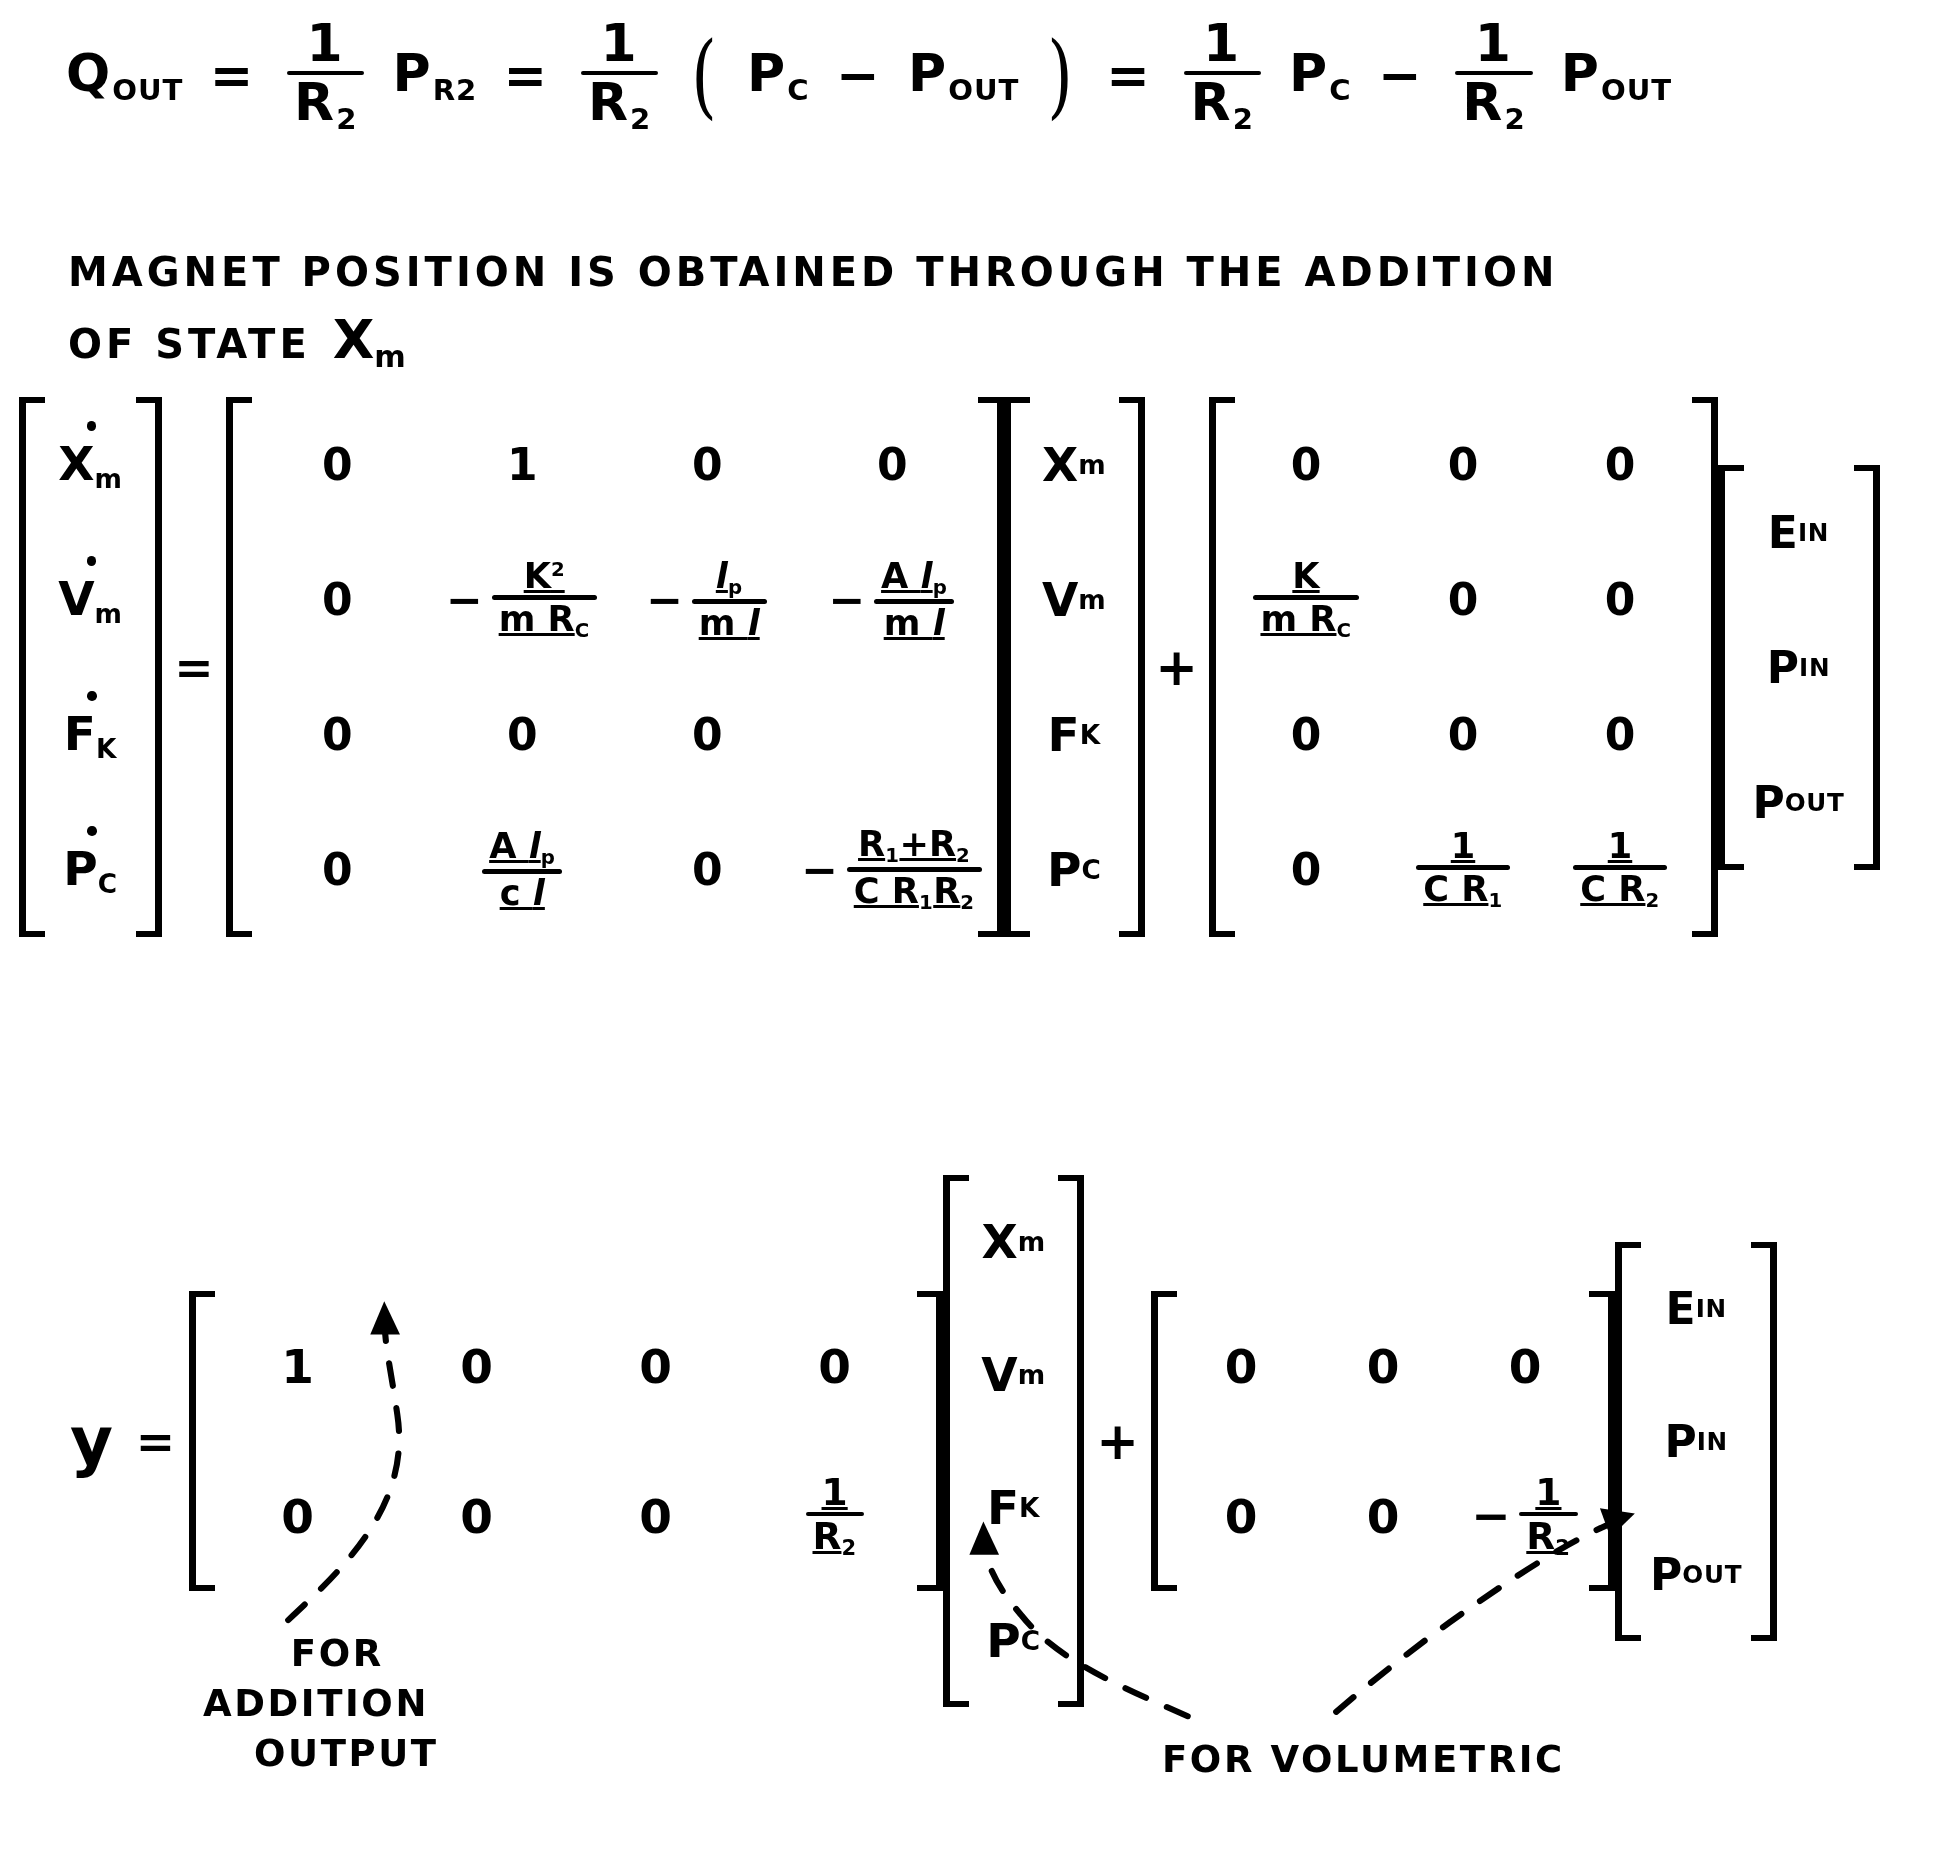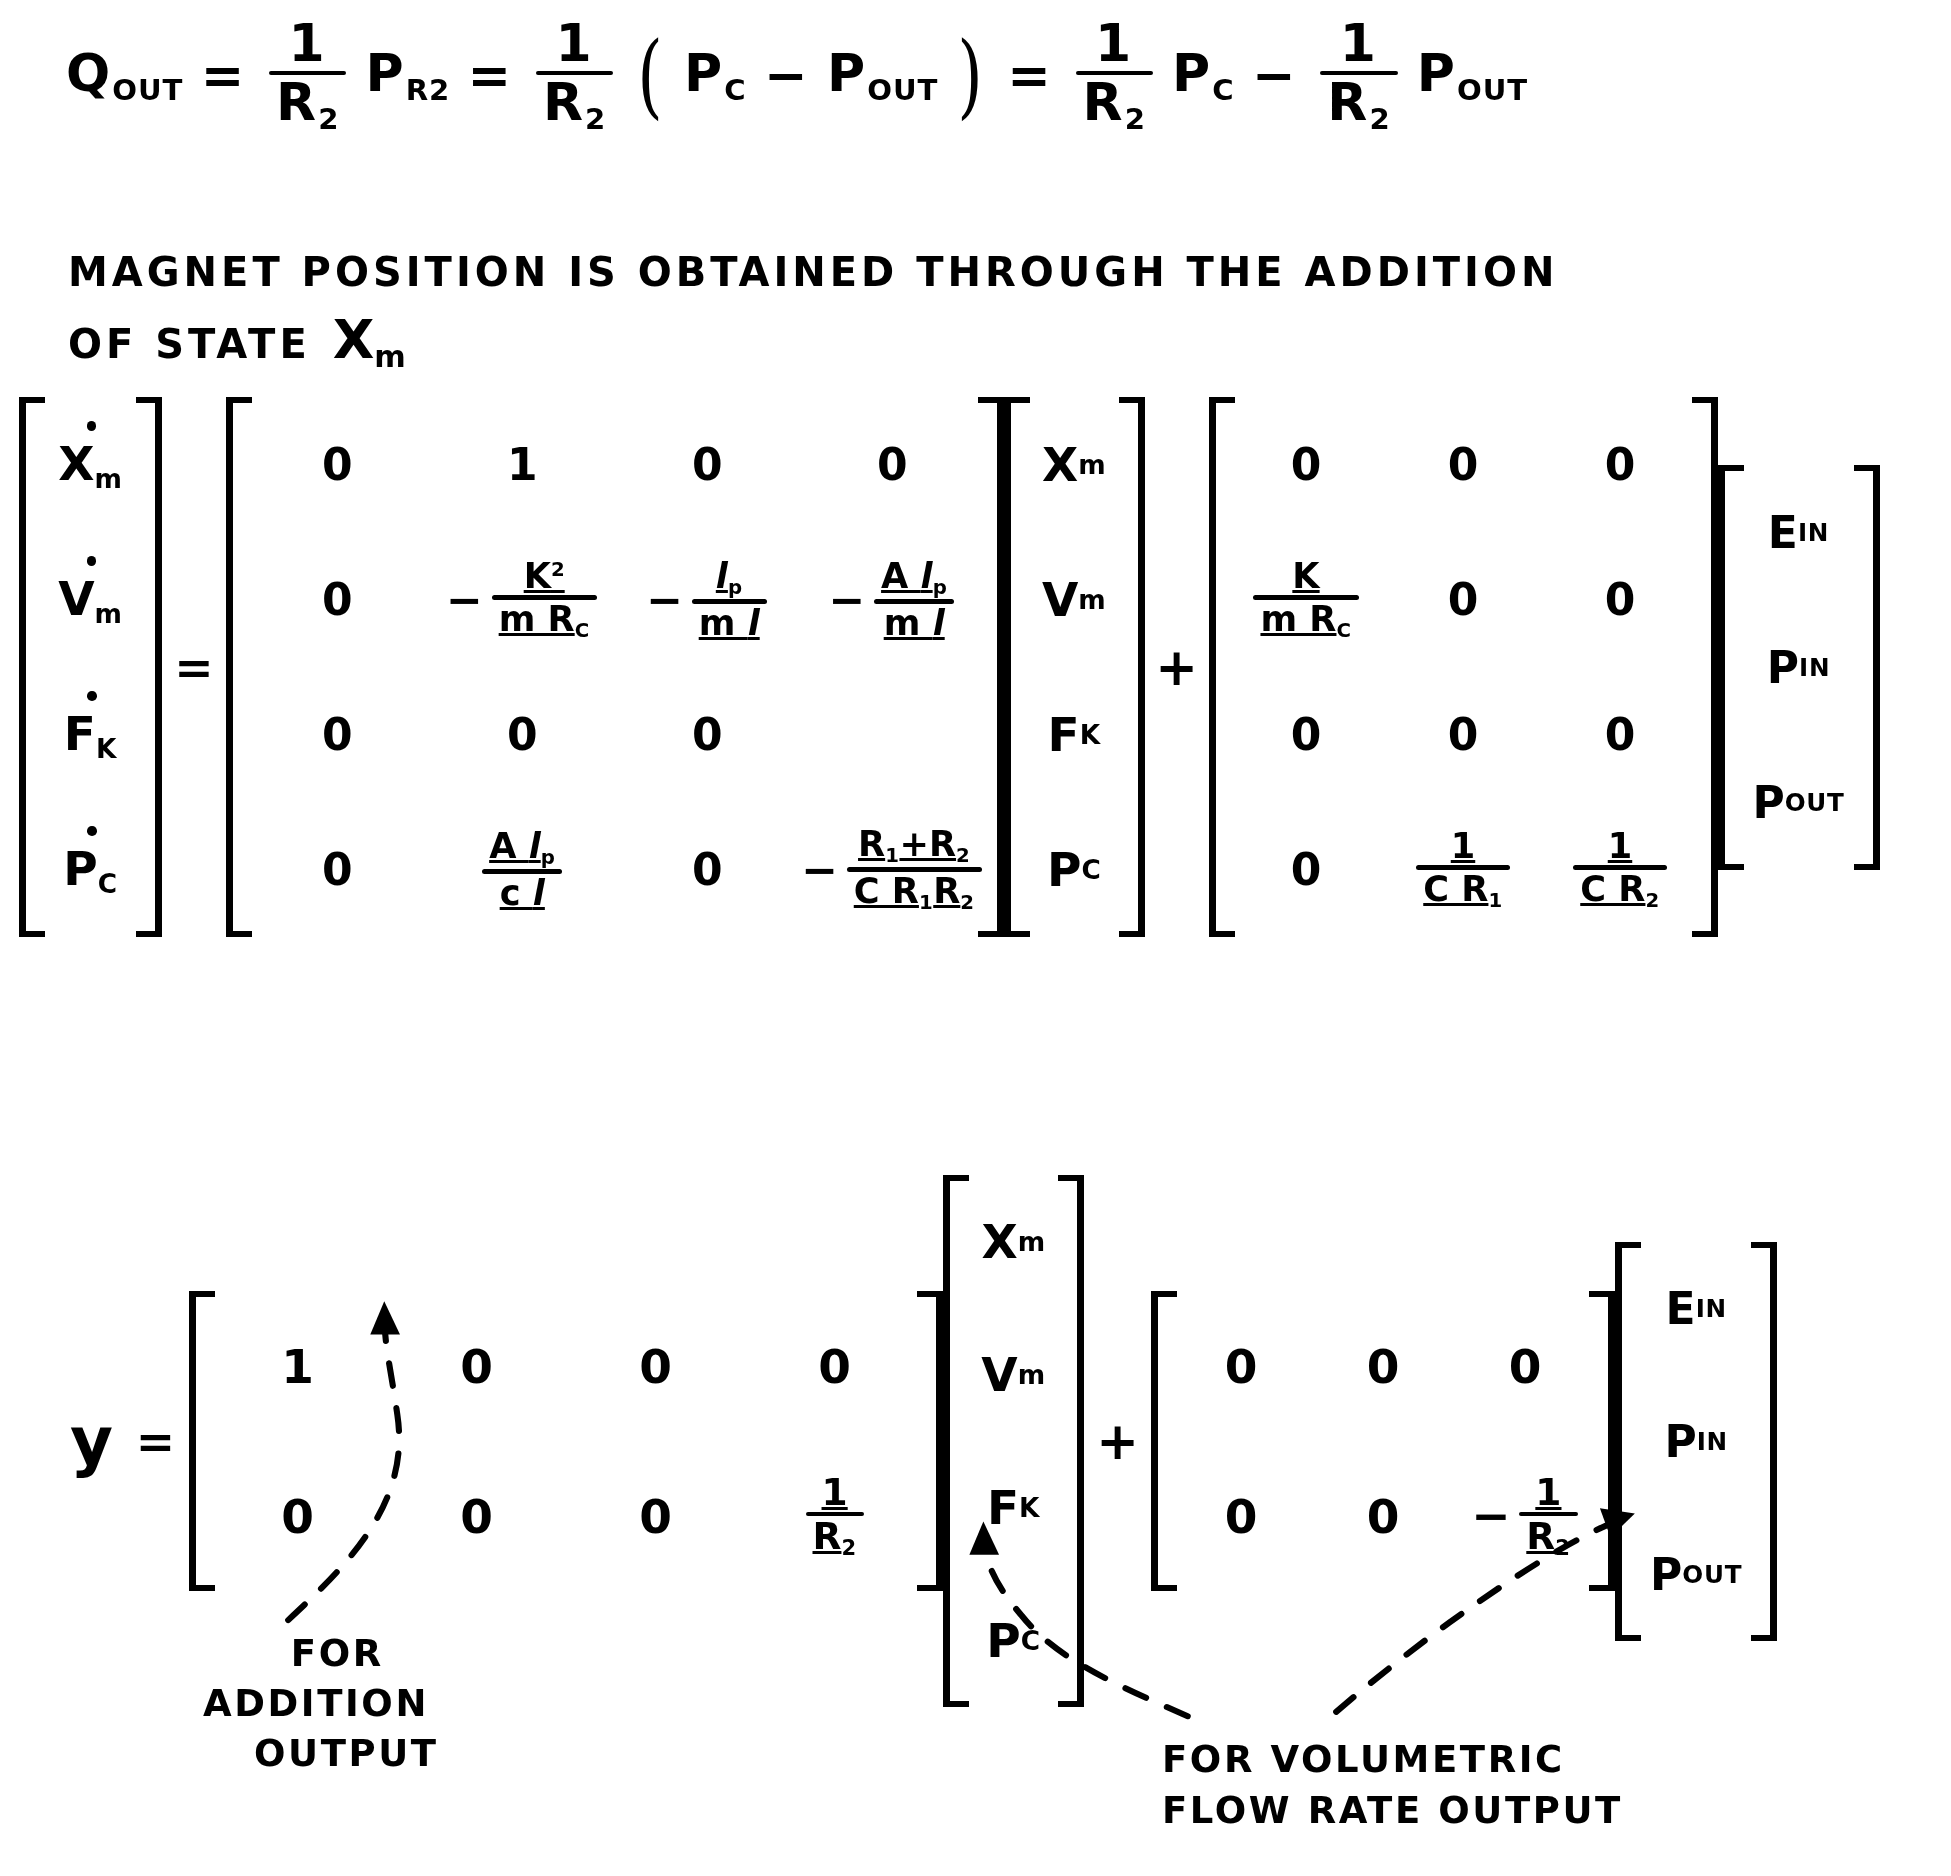--- a/index.html
+++ b/index.html
@@ -33,21 +33,21 @@
     white-space: nowrap;
   }
 
   
   #eq1 {
     position: absolute;
     left: 66px;
     top: 15.7px;
     display: flex;
     align-items: center;
-    gap: 14px;
+    gap: 23px;
     font-size: 52px;
   }
   .var { font-family: "DejaVu Sans", sans-serif; font-weight: 700; }
   .sub {
     font-size: 0.56em;
     vertical-align: -0.30em;
     letter-spacing: 0.03em;
   }
   .sup {
     font-size: 0.56em;
@@ -518,17 +518,16 @@
   </svg>
 
   <div id="anno-left" class="caps">
     <div class="l1">FOR</div>
     <div class="l2">ADDITION</div>
     <div class="l3">OUTPUT</div>
   </div>
 
   <div id="anno-right" class="caps">
     <div>FOR VOLUMETRIC</div>
-    <div>FLOW RATE OUTPUT</div>
   </div>
 
 </div>
 
 
 </body></html>

